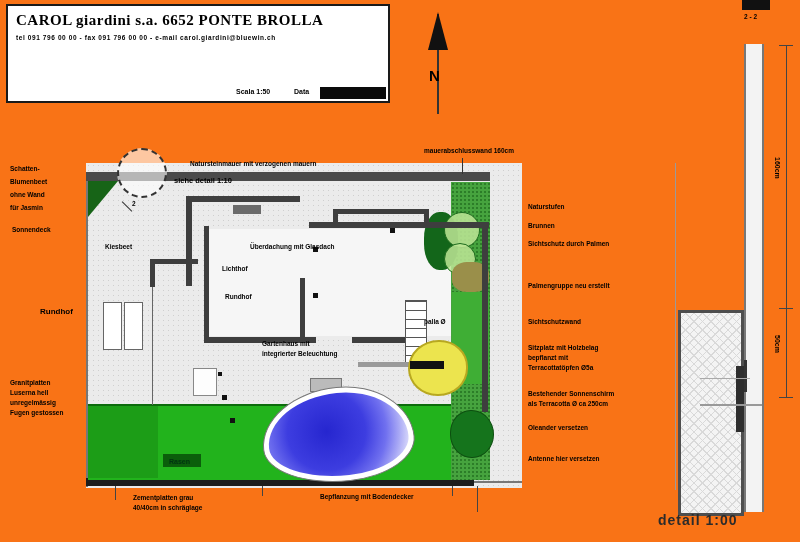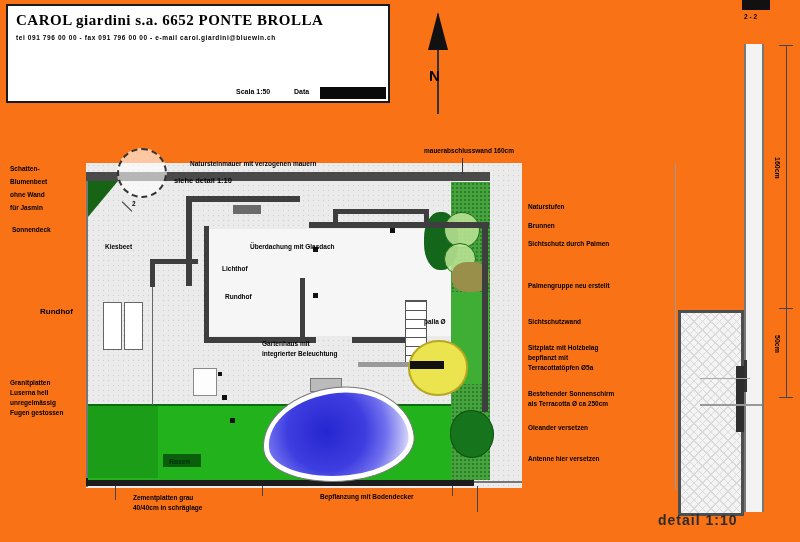--- a/index.html
+++ b/index.html
@@ -177,15 +177,15 @@
   <div class="thin" style="left:779px;top:308px;width:14px;height:1px;background:#444;"></div>
   <div class="thin" style="left:779px;top:397px;width:14px;height:1px;background:#444;"></div>
   <div class="vtxt" style="left:781px;top:157px;">160cm</div>
   <div class="vtxt" style="left:781px;top:335px;">50cm</div>
 
   <div class="abs hatch" style="left:678px;top:310px;width:60px;height:200px;border:3px solid #4e4e4e;"></div>
   <div class="abs" style="left:736px;top:366px;width:8px;height:66px;background:#2e2e2e;"></div>
   <div class="thin" style="left:700px;top:378px;width:50px;height:1px;background:#aaa;"></div>
   <div class="thin" style="left:700px;top:404px;width:62px;height:2px;background:#999;"></div>
 
-  <div class="caption" style="left:658px;top:512px;">detail 1:10</div>
+  <div class="caption" style="left:658px;top:512px;">detail 1:00</div>
 
 </div>
 
 </body></html>

